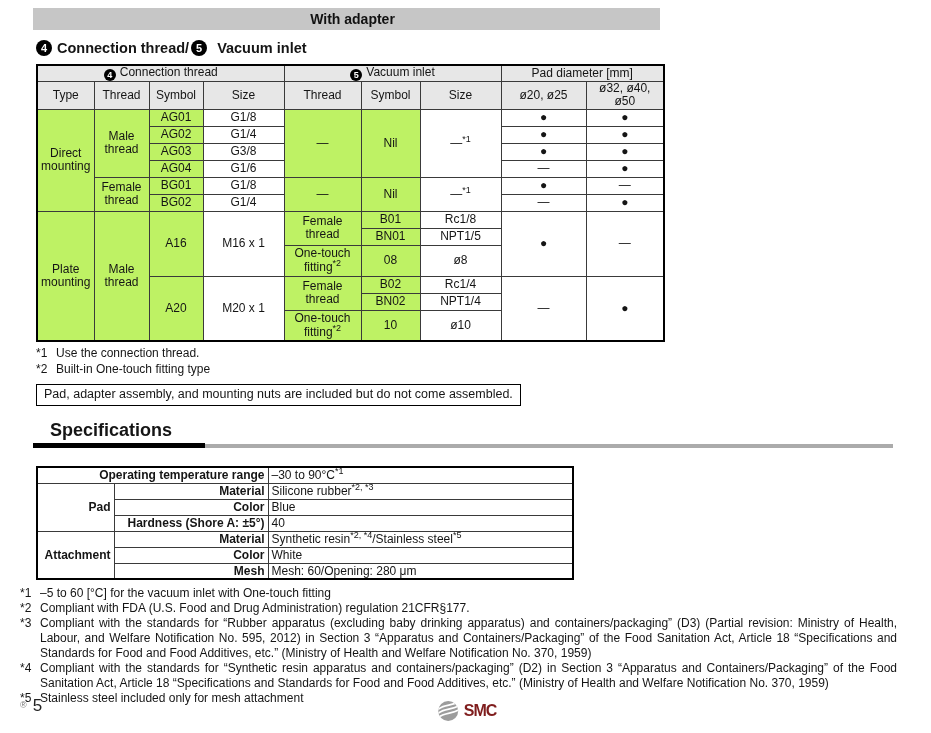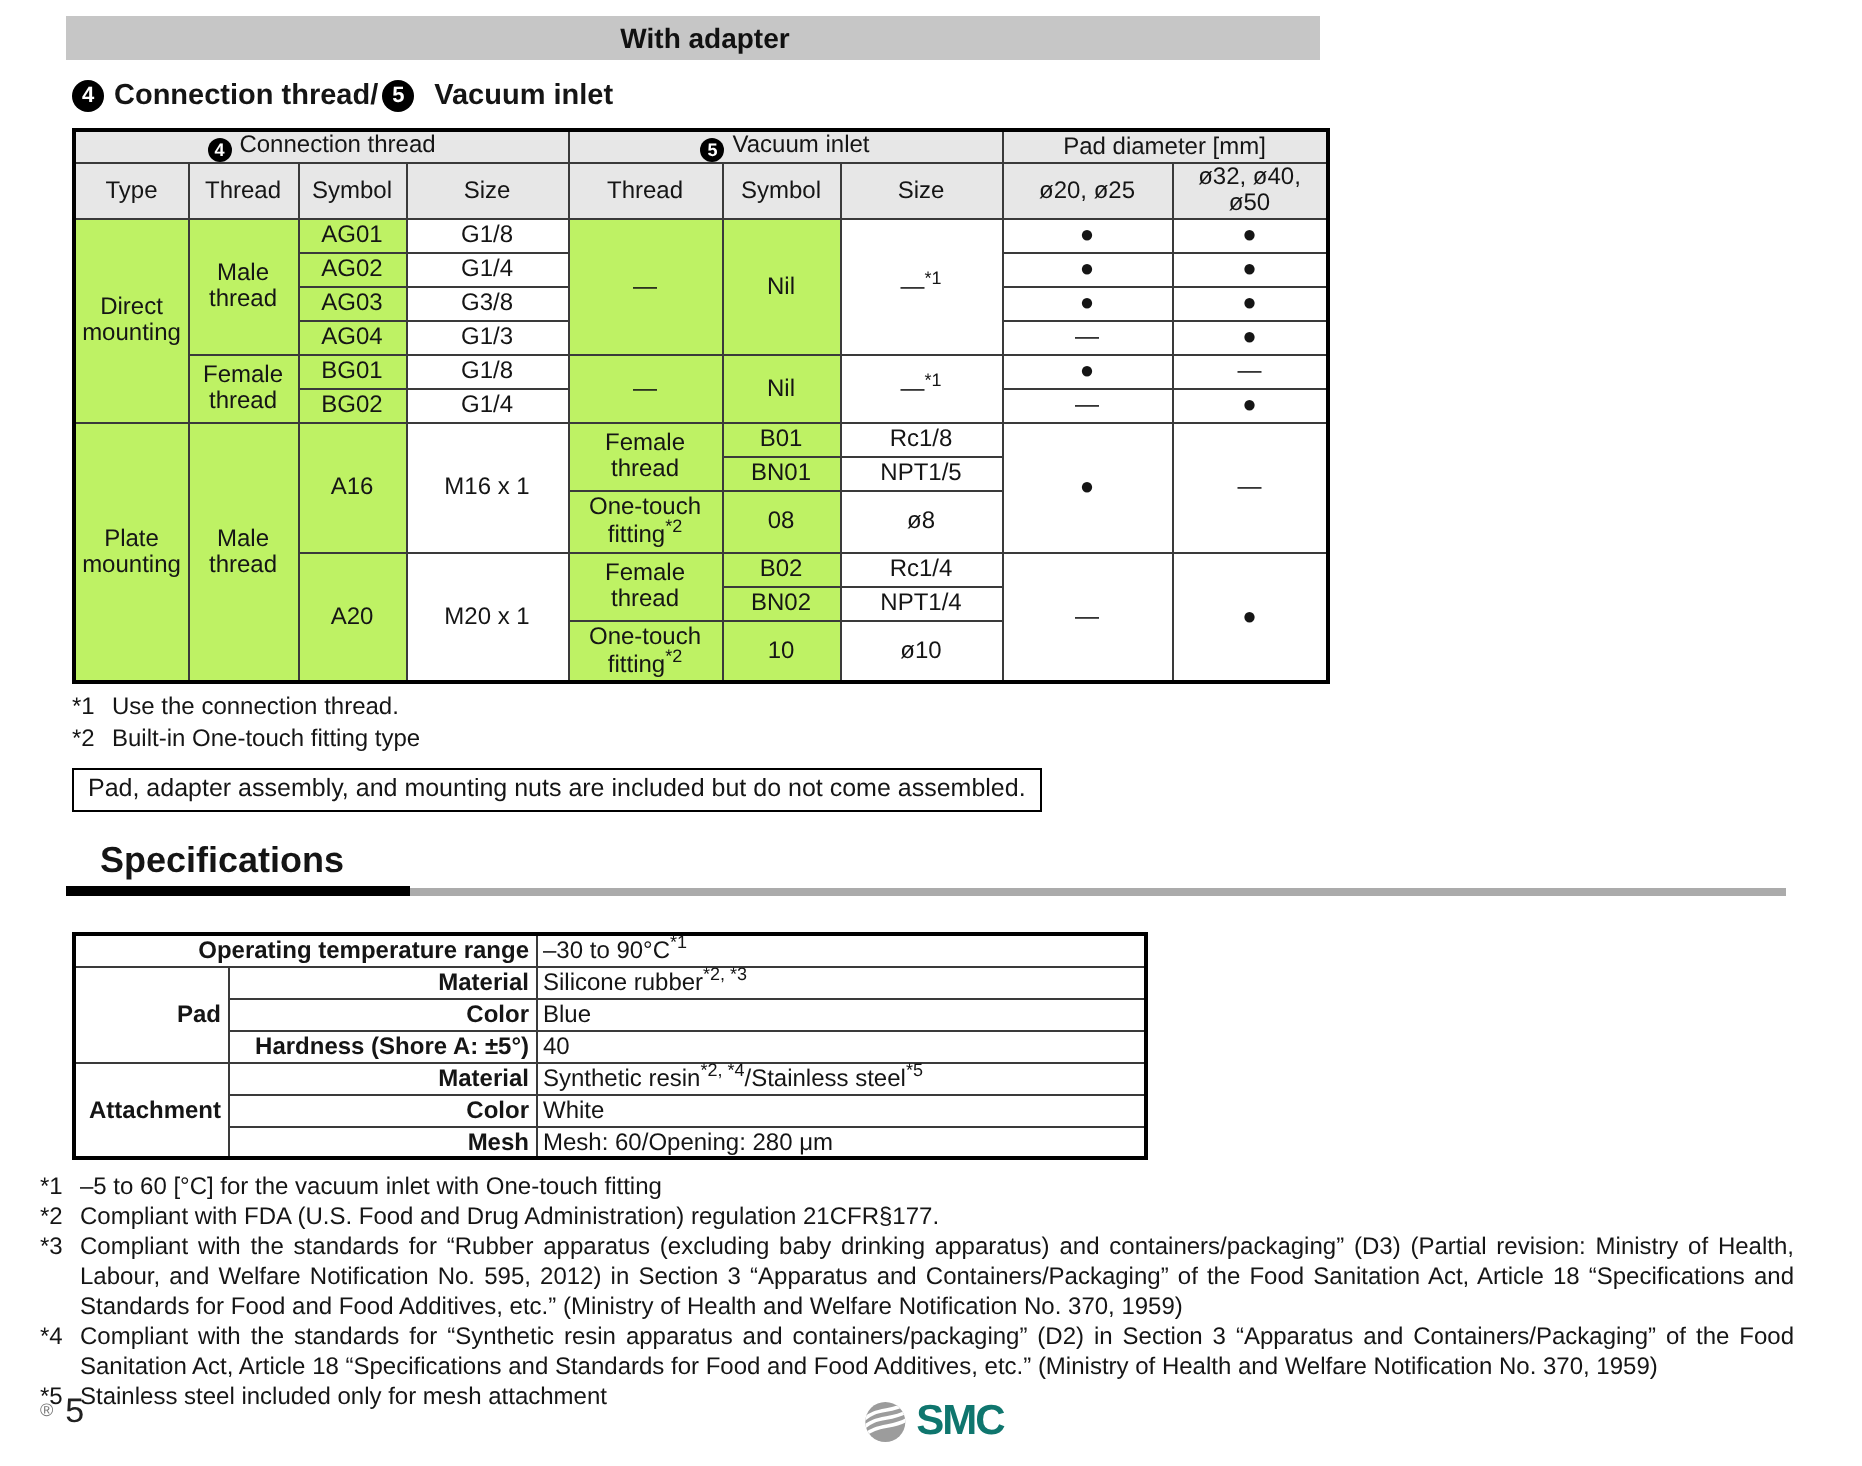--- a/index.html
+++ b/index.html
@@ -78,21 +78,21 @@
   .spec-notes { margin:6px 0 0 20px; width:877px; }
   .spec-notes .note-line { font-size:12px; line-height:15px; }
   .spec-notes .txt { flex:1; text-align:justify; }
   
   .footer { position:absolute; left:0; top:694px; width:931px; height:32px; }
   .pageno-wrap { position:absolute; left:20px; top:2px; display:flex; align-items:flex-start; }
   .regmark { font-size:9px; color:#777; margin-top:4px; }
   .pageno { font-size:17px; margin-left:6px; color:#222; }
   .logo { position:absolute; left:50%; transform:translateX(-50%); top:4px;
           display:flex; align-items:center; }
-  .logo-text { font-size:21px; font-weight:bold; color:#0f766e; letter-spacing:-1px; margin-left:3px; }
+  .logo-text { font-size:16px; font-weight:bold; color:#7f1d1d; letter-spacing:-1px; margin-left:3px; }
 </style>
 </head>
 <body>
 
 
 
 <div class="banner">
   <span>With adapter</span>
 </div>
 
@@ -155,21 +155,21 @@
     <td class="dot">●</td>
   </tr>
   <tr>
     <td class="g b">AG03</td>
     <td>G3/8</td>
     <td class="dot">●</td>
     <td class="dot">●</td>
   </tr>
   <tr>
     <td class="g b">AG04</td>
-    <td>G1/3</td>
+    <td>G1/6</td>
     <td class="dot">—</td>
     <td class="dot">●</td>
   </tr>
 
   <tr>
     <td rowspan="2" class="g">Female thread</td>
     <td class="g b">BG01</td>
     <td>G1/8</td>
     <td rowspan="2" class="g">—</td>
     <td rowspan="2" class="g b">Nil</td>

